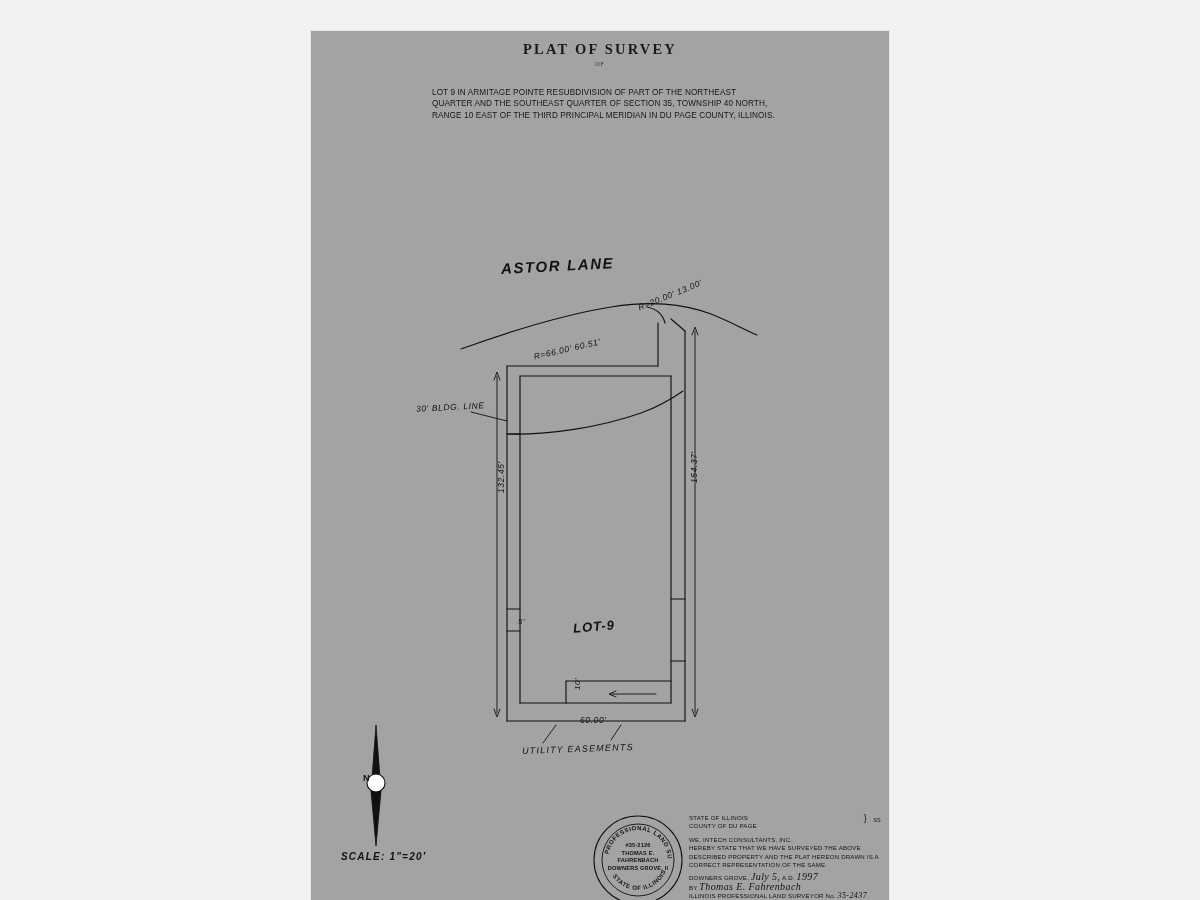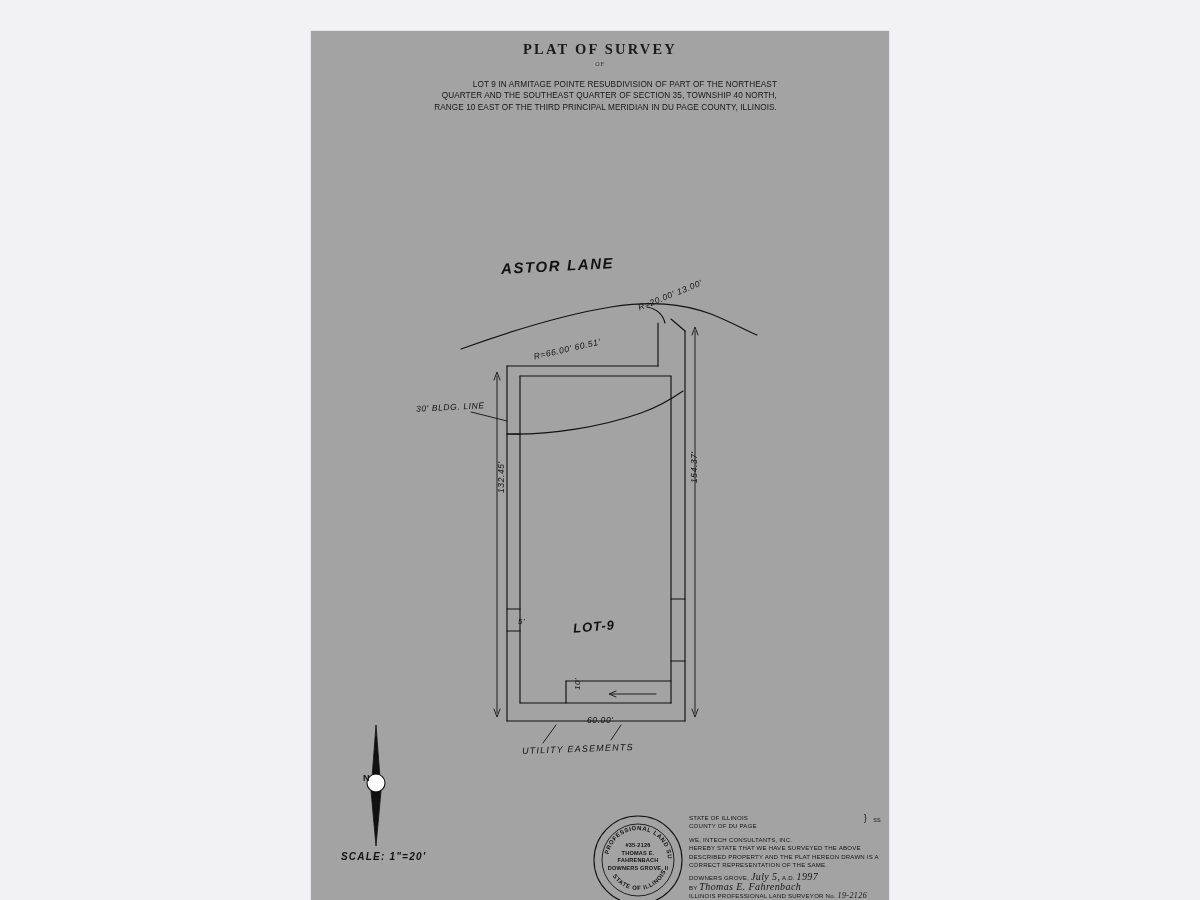--- a/index.html
+++ b/index.html
@@ -46,28 +46,28 @@
     left: 0; top: 30px;
     width: 578px;
     text-align: center;
     font-family: "Liberation Serif", serif;
     font-size: 6px;
     letter-spacing: 1px;
     color: #333;
   }
   .legal-desc {
     position: absolute;
-    left: 121px; top: 48px;
+    left: 121px; top: 56px;
     width: 345px;
     font-family: "Liberation Sans", sans-serif;
     font-size: 8.2px;
     line-height: 11.4px;
     letter-spacing: 0.1px;
     color: #161616;
-    text-align: right;
+    text-align: left;
   }
   
   .draw {
     position: absolute;
     left: 0; top: 0;
     width: 578px;
     height: 900px;
   }
   .hand {
     position: absolute;
@@ -122,21 +122,21 @@
     left: 207px; top: 586px;
     font-size: 8px;
   }
   .lbl-10ft {
     left: 262px; top: 659px;
     font-size: 8px;
     transform: rotate(-90deg);
     transform-origin: left top;
   }
   .lbl-60 {
-    left: 276px; top: 684px;
+    left: 269px; top: 684px;
     font-size: 8.5px;
   }
   .lbl-util {
     left: 211px; top: 713px;
     font-size: 9px;
     letter-spacing: 1.2px;
     transform: rotate(-2deg);
   }
   .lbl-scale {
     left: 30px; top: 820px;
@@ -339,21 +339,21 @@
         <span class="sig">July 5,</span>
         <span>A.D.</span>
         <span class="sig">1997</span>
       </div>
       <div class="line">
         <span>BY</span>
         <span class="sig">Thomas E. Fahrenbach</span>
       </div>
       <div class="line">
         <span>ILLINOIS PROFESSIONAL LAND SURVEYOR No.</span>
-        <span class="sig" style="font-size:8px">19-2126</span>
+        <span class="sig" style="font-size:8px">35-2437</span>
       </div>
     </div>
 
     <div class="filelbl">FILE</div>
     <div class="filenum">2004-030.</div>
 
   </div>
 </div>
 
 </body></html>

